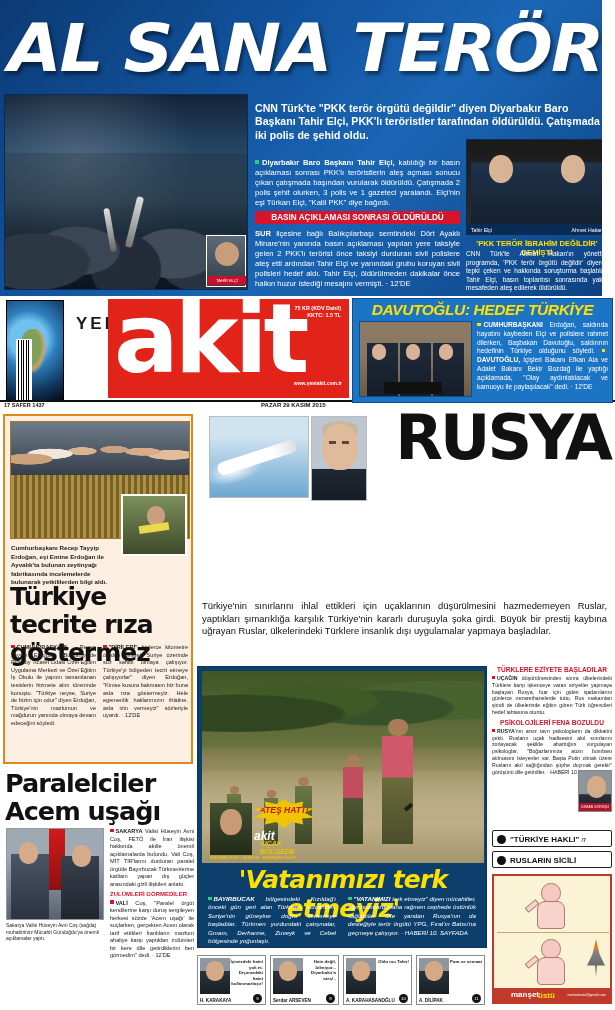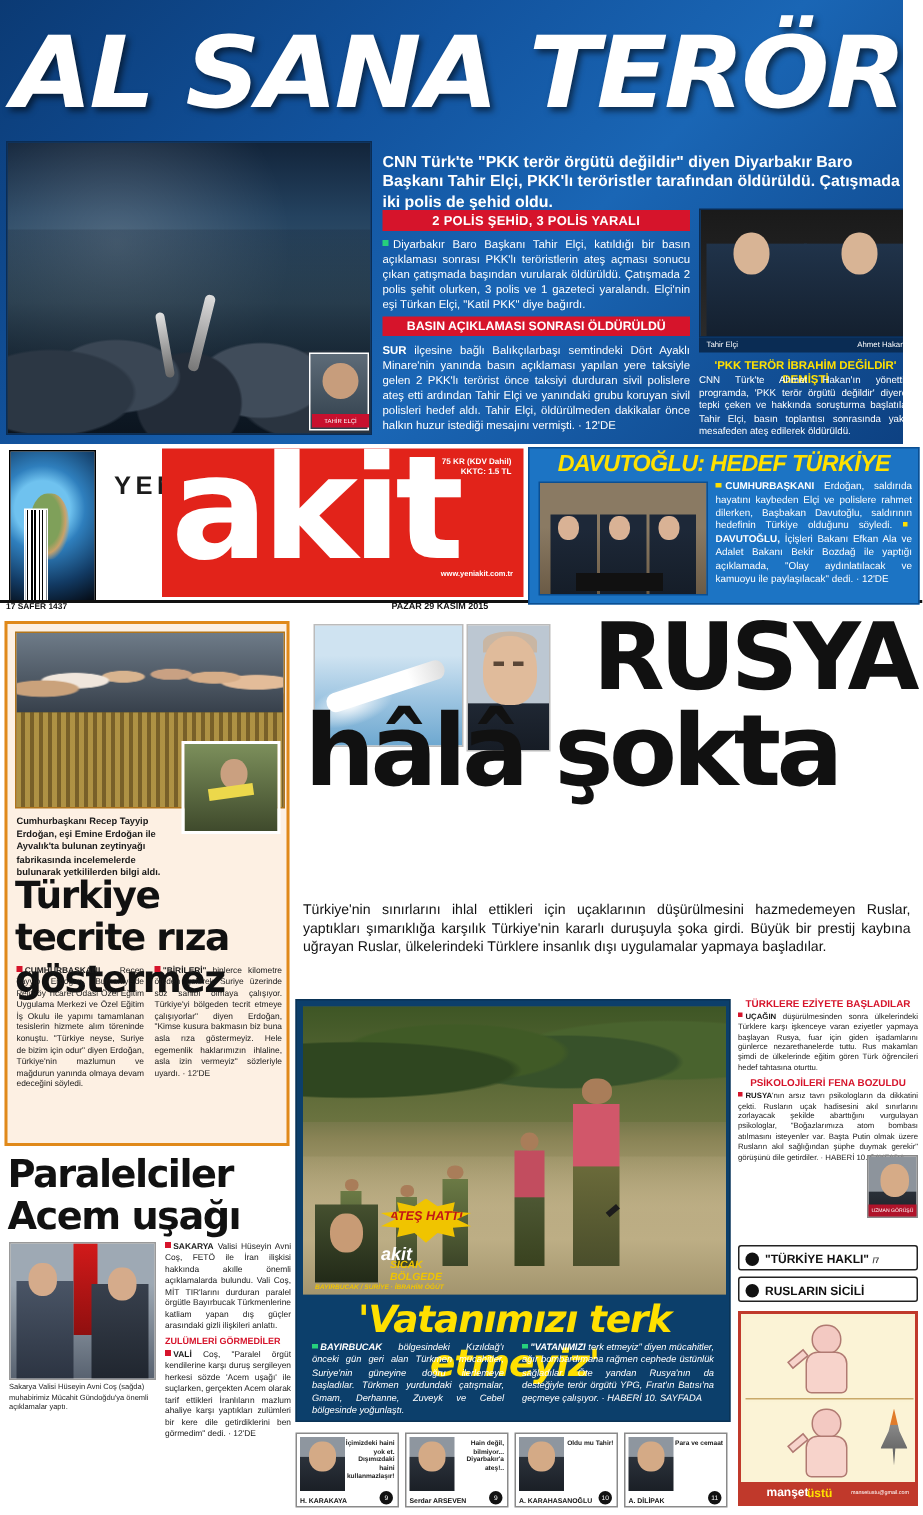--- a/index.html
+++ b/index.html
@@ -69,21 +69,21 @@
     letter-spacing:.2px; text-align:center; line-height:14px;
   }
   .lead-body {
     position:absolute; left:255px; top:158px; width:205px;
     color:#ffffff; font-size:7.6px; line-height:10.1px; text-align:justify;
   }
   .lead-body .sq, .col-body .sq, .side-body .sq {
     display:inline-block; width:4px; height:4px; background:#26d07c;
     margin-right:3px; vertical-align:1px;
   }
-  .lead-body b, .col-body b, .side-body b { font-weight:normal;margin-top:16px; }
+  .lead-body b, .col-body b, .side-body b { font-weight:bold;margin-top:16px; }
   .redbar2 {
     position:absolute; left:255px; top:211px; width:205px; height:13px;
     background:#d6142b; color:#fff; font-weight:bold; font-size:8.2px;
     text-align:center; line-height:13px;
   }
   .lead-body2 {
     position:absolute; left:255px; top:229px; width:205px;
     color:#ffffff; font-size:7.6px; line-height:10.1px; text-align:justify;
   }
   .lead-inset {
@@ -441,21 +441,20 @@
     <div class="lead-title">AL SANA TERÖR</div>
 
     <div class="lead-photo">
       <div class="crowd"></div>
       <div class="mic"></div>
       <div class="mic2"></div>
     </div>
 
     <div class="lead-deck">CNN Türk'te "PKK terör örgütü değildir" diyen Diyarbakır Baro Başkanı Tahir Elçi, PKK'lı teröristler tarafından öldürüldü. Çatışmada iki polis de şehid oldu.</div>
 
-    <div class="redbar">2 POLİS ŞEHİD, 3 POLİS YARALI</div>
 
     <div class="lead-body">
       <span class="sq"></span><b>Diyarbakır Baro Başkanı Tahir Elçi,</b><span> katıldığı bir basın açıklaması sonrası PKK'lı teröristlerin ateş açması sonucu çıkan çatışmada başından vurularak öldürüldü. Çatışmada 2 polis şehit olurken, 3 polis ve 1 gazeteci yaralandı. Elçi'nin eşi Türkan Elçi, "Katil PKK" diye bağırdı.</span>
     </div>
 
     <div class="redbar2">BASIN AÇIKLAMASI SONRASI ÖLDÜRÜLDÜ</div>
 
     <div class="lead-body2">
       <span class="sq"></span><b>SUR</b><span> ilçesine bağlı Balıkçılarbaşı semtindeki Dört Ayaklı Minare'nin yanında basın açıklaması yapılan yere taksiyle gelen 2 PKK'lı terörist önce taksiyi durduran sivil polislere ateş etti ardından Tahir Elçi ve yanındaki grubu koruyan sivil polisleri hedef aldı. Tahir Elçi, öldürülmeden dakikalar önce halkın huzur istediği mesajını vermişti. · 12'DE</span>
     </div>
@@ -560,21 +559,20 @@
       <div class="smoke"></div>
       <div class="body"></div>
     </div>
     <div class="putin">
       <div class="hair"></div>
       <div class="face"></div>
       <div class="e1"></div>
       <div class="e2"></div>
     </div>
     <div class="rus-title">RUSYA</div>
-    <div class="rus-title2">hâlâ şokta</div>
     <div class="rus-deck">Türkiye'nin sınırlarını ihlal ettikleri için uçaklarının düşürülmesini hazmedemeyen Ruslar, yaptıkları şımarıklığa karşılık Türkiye'nin kararlı duruşuyla şoka girdi. Büyük bir prestij kaybına uğrayan Ruslar, ülkelerindeki Türklere insanlık dışı uygulamalar yapmaya başladılar.</div>
   </div>
 
   <div class="vat">
     <div class="vat-photo">
       <div class="trees"></div>
       <div class="road"></div>
       <div class="fig a">
           <div class="hd"></div>
         </div>

